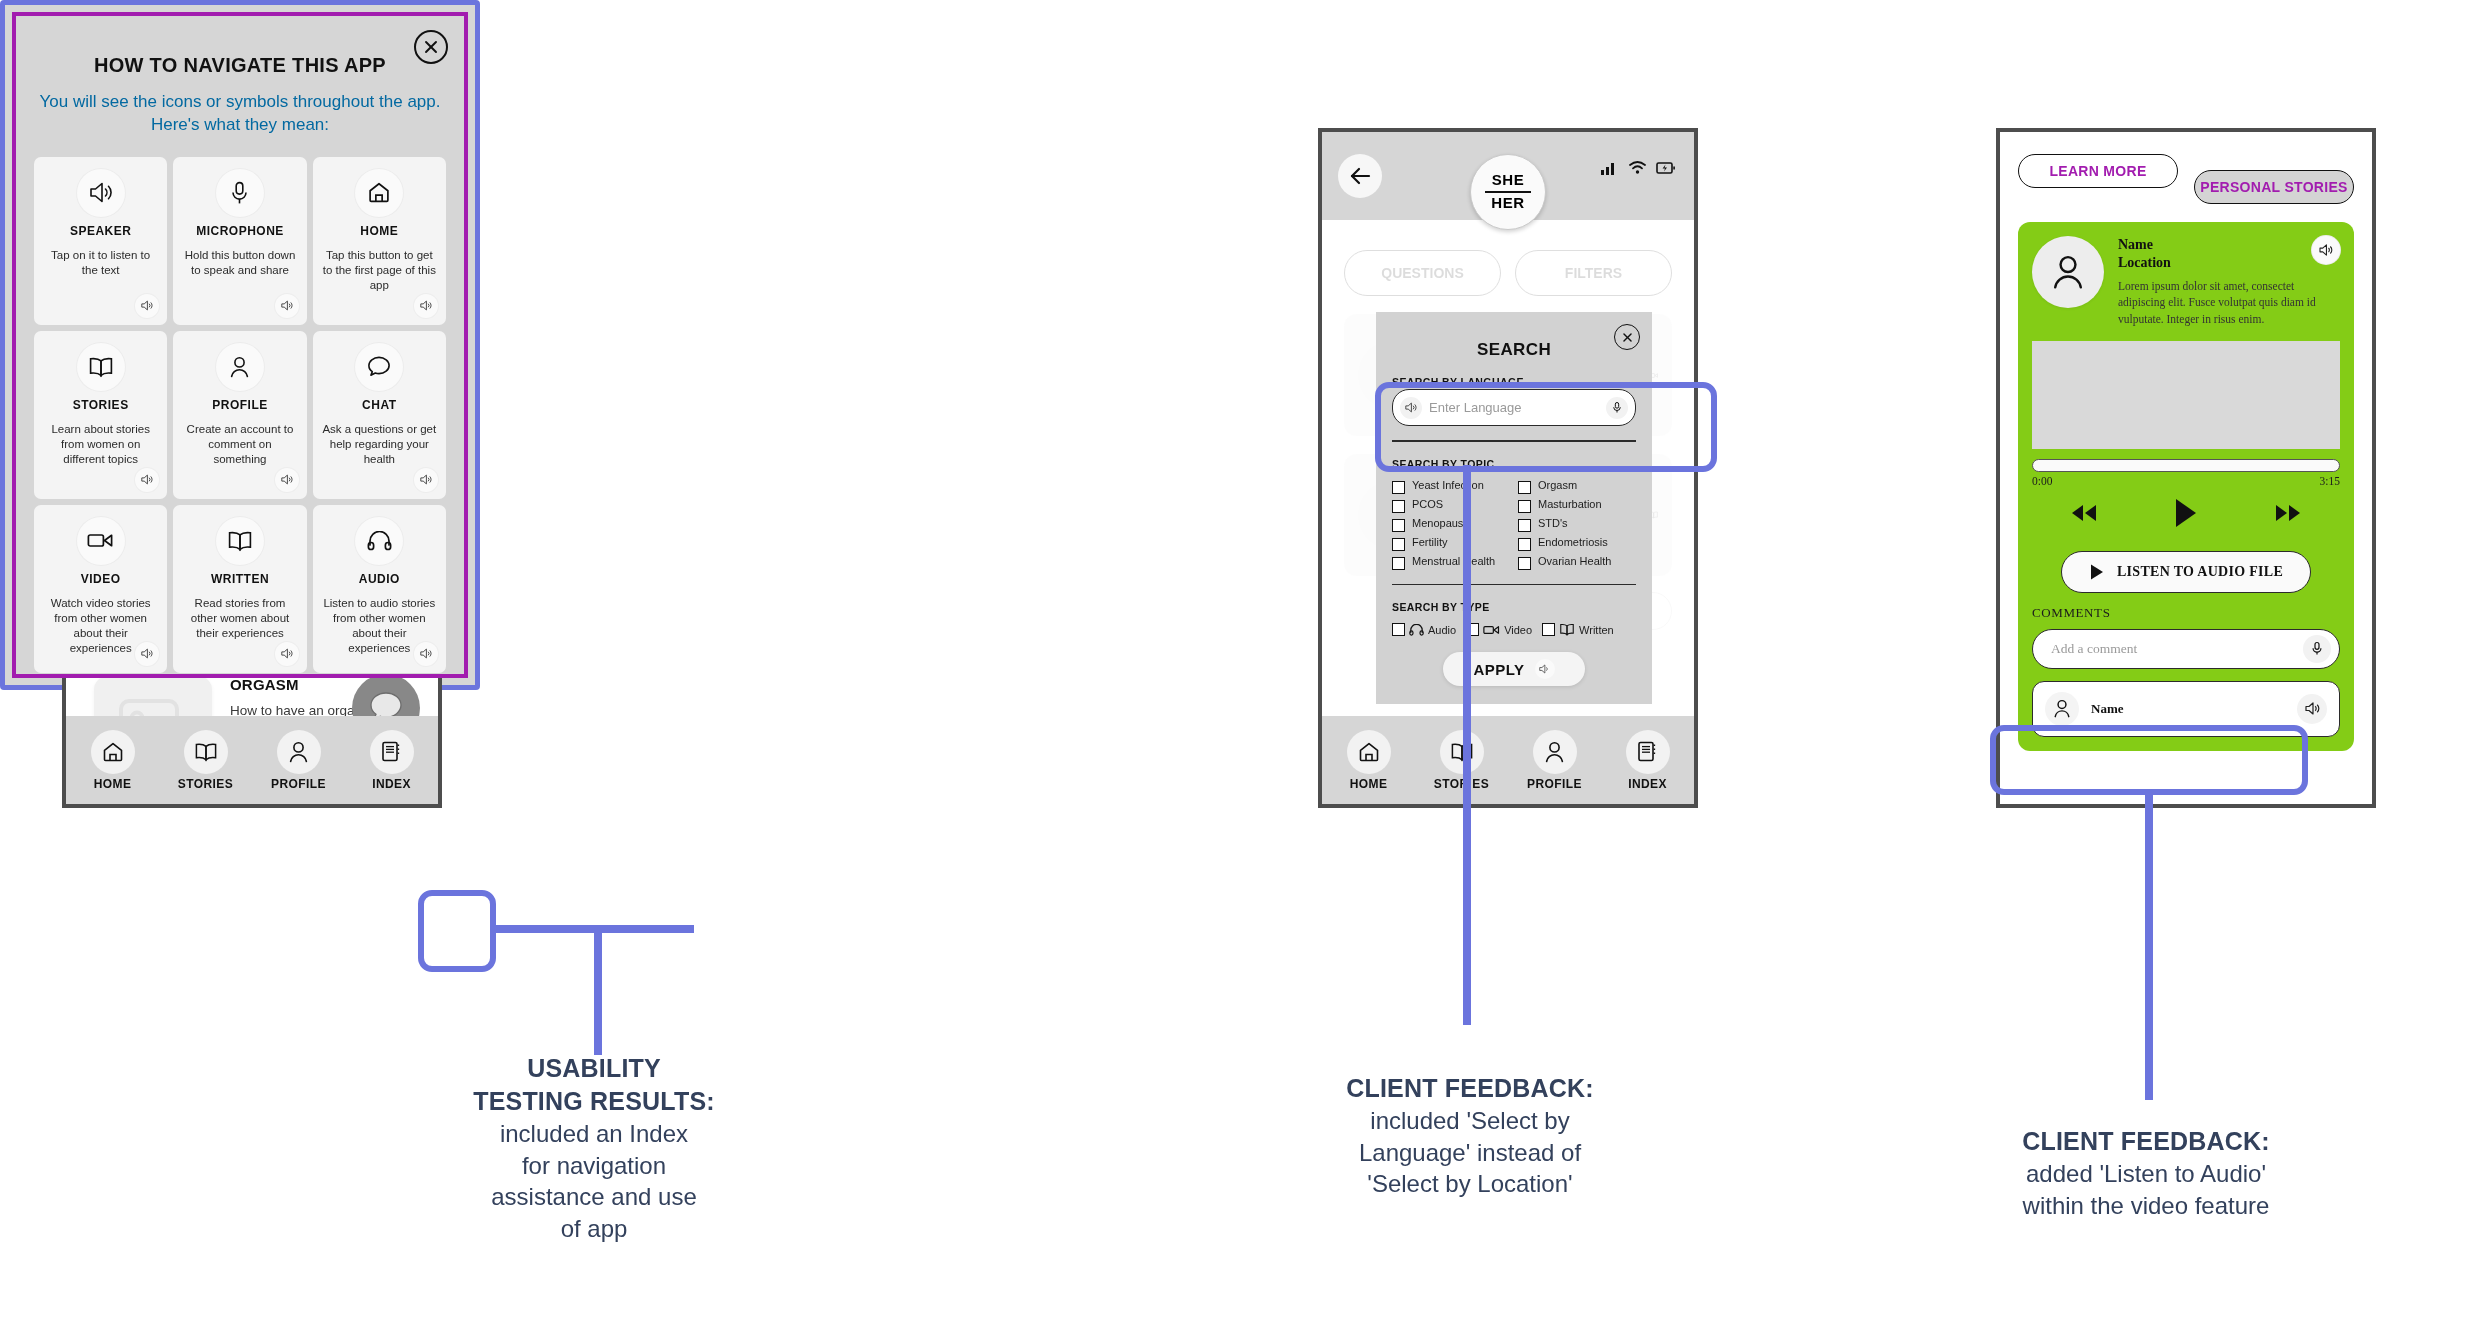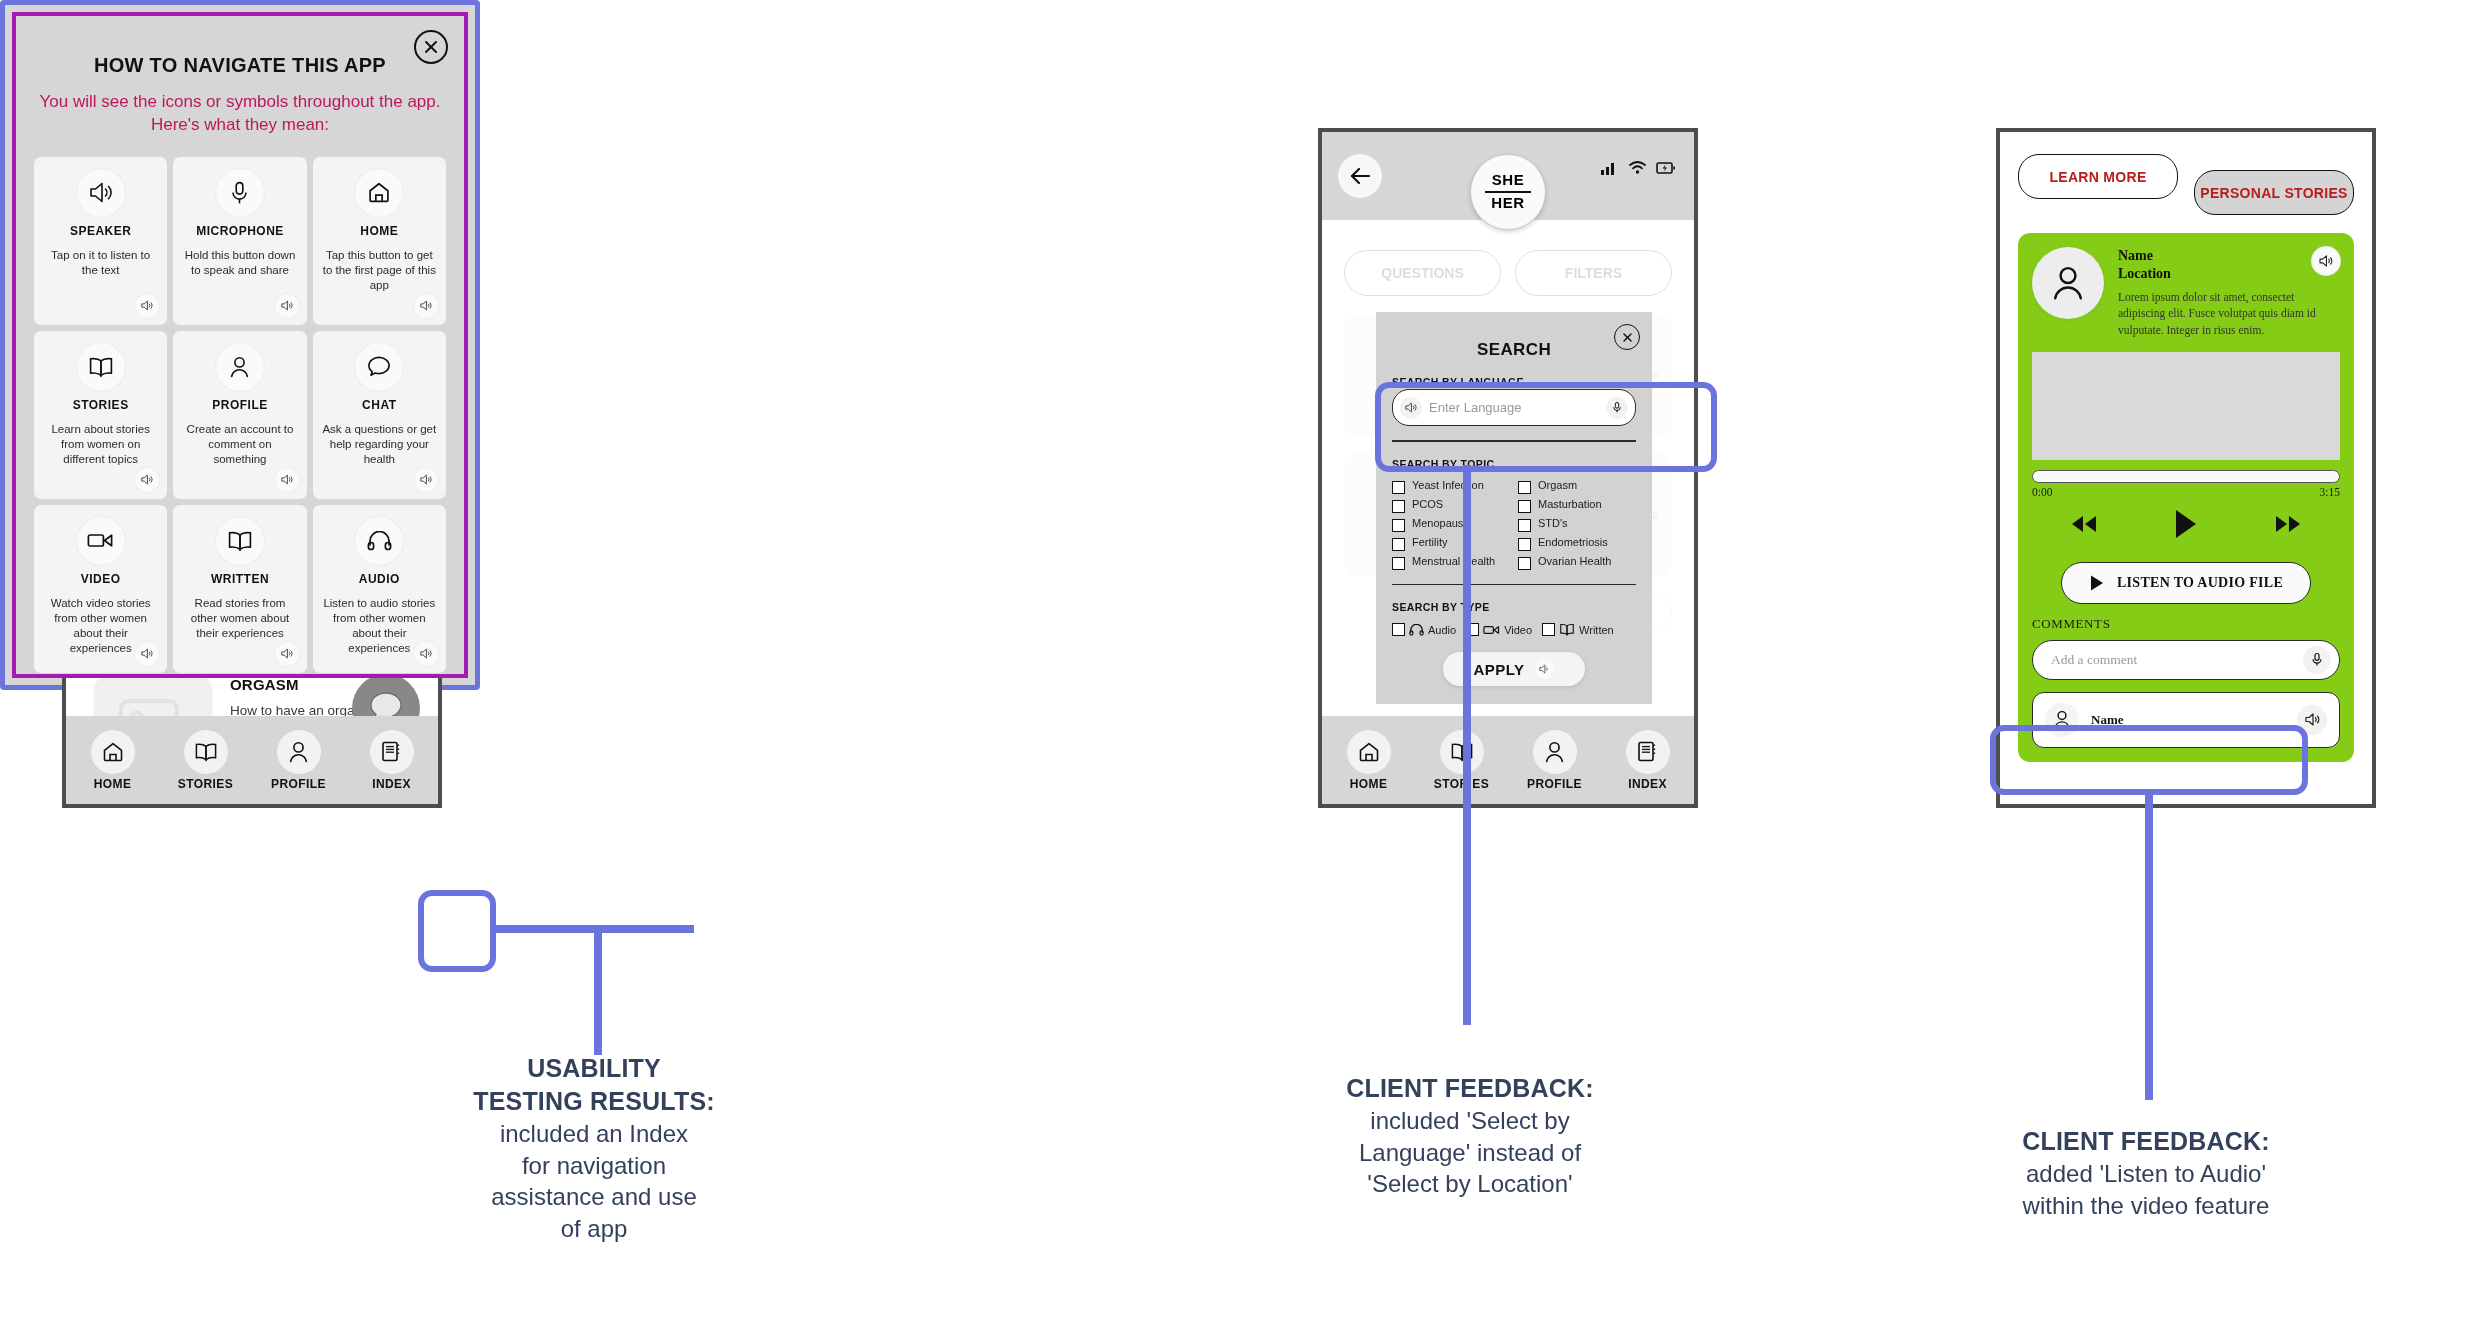--- a/index.html
+++ b/index.html
@@ -59,21 +59,21 @@
   
   #p2 { left:690px; top:126px; width:480px; height:690px; background:#d6d6d6;
         border:5px solid #6b74dd; border-radius:4px; padding:7px; }
   #p2 .inner { background:#d6d6d6; border:4px solid #a21caf; width:100%;
                height:100%; position:relative; padding:16px 18px; }
   .g-close { position:absolute; right:16px; top:14px; width:34px; height:34px;
              border-radius:50%; border:2px solid #111; display:flex;
              align-items:center; justify-content:center; background:#d6d6d6; }
   .g-title { text-align:center; font-size:20px; font-weight:700;
              letter-spacing:.3px; margin-top:22px; color:#111; }
-  .g-sub { text-align:center; font-size:17px; color:#be185d; line-height:1.35;
+  .g-sub { text-align:center; font-size:17px; color:#0369a1; line-height:1.35;
            margin-top:14px; }
   .g-grid { display:grid; grid-template-columns:repeat(3,1fr); gap:6px;
             margin-top:20px; }
   .g-card { background:#f4f4f4; border-radius:7px; padding:12px 8px 8px;
             position:relative; min-height:168px; display:flex;
             flex-direction:column; align-items:center; }
   .g-card .ic { width:48px; height:48px; border-radius:50%; background:#fafafa;
                 display:flex; align-items:center; justify-content:center;
                 box-shadow:0 0 0 1px #ececec; }
   .g-card .nm { font-size:12px; font-weight:600; letter-spacing:.5px;
@@ -132,23 +132,23 @@
               font-weight:700; letter-spacing:.5px; color:#111;
               box-shadow:0 1px 4px rgba(0,0,0,.12); }
   .backbtn { position:absolute; left:16px; top:22px; width:44px; height:44px;
              border-radius:50%; background:#f7f7f7; display:flex;
              align-items:center; justify-content:center; }
 
   
   #p4 { left:1996px; top:128px; width:380px; height:680px; }
   #p4 .body4 { padding:22px 18px 0; }
   .tabrow { display:flex; gap:16px; }
-  .tabpill { flex:1; height:45px; border-radius:21px; border:1.5px solid #111;
+  .tabpill { flex:1; height:34px; border-radius:21px; border:1.5px solid #111;
              display:flex; align-items:center; justify-content:center;
-             font-size:14px; font-weight:700; letter-spacing:.3px; color:#b91c1c; }
+             font-size:14px; font-weight:700; letter-spacing:.3px; color:#a21caf; }
   .tabpill.sel { background:#d4d4d4;margin-top:16px; }
   .storycard { margin-top:18px; background:#84cc16; border-radius:12px;
                padding:14px; position:relative;font-family:Liberation Serif, serif; }
   .shead { display:flex; gap:14px; }
   .shead .av2 { width:72px; height:72px; border-radius:50%; background:#ededed;
                 flex:none; display:flex; align-items:center;
                 justify-content:center; box-shadow:0 1px 3px rgba(0,0,0,.07); }
   .shead h5 { font-size:14px; font-weight:700; color:#111; line-height:1.25; }
   .shead p { font-size:11.5px; color:#333; line-height:1.42; margin-top:7px;
              max-width:210px; }

